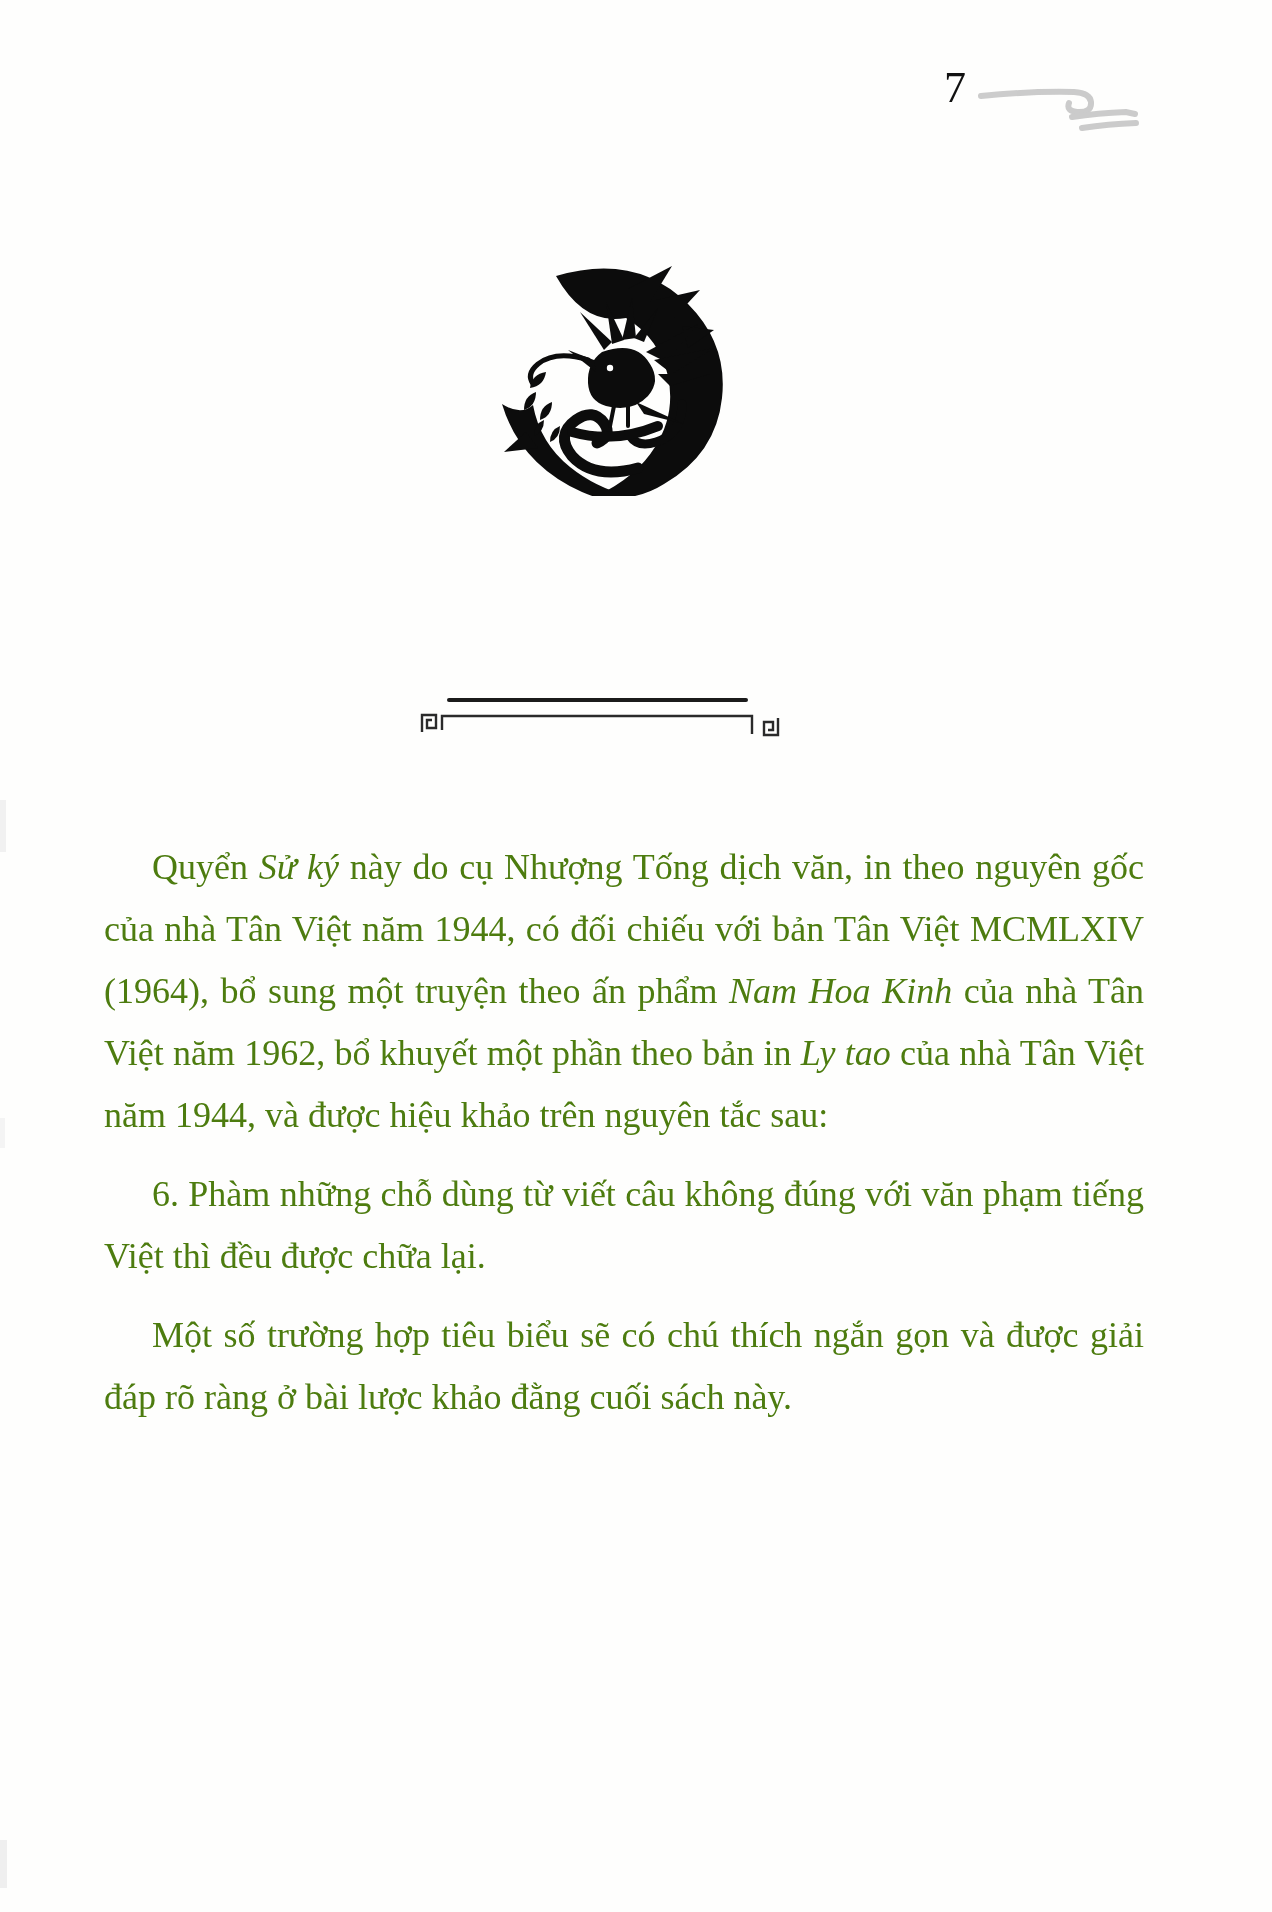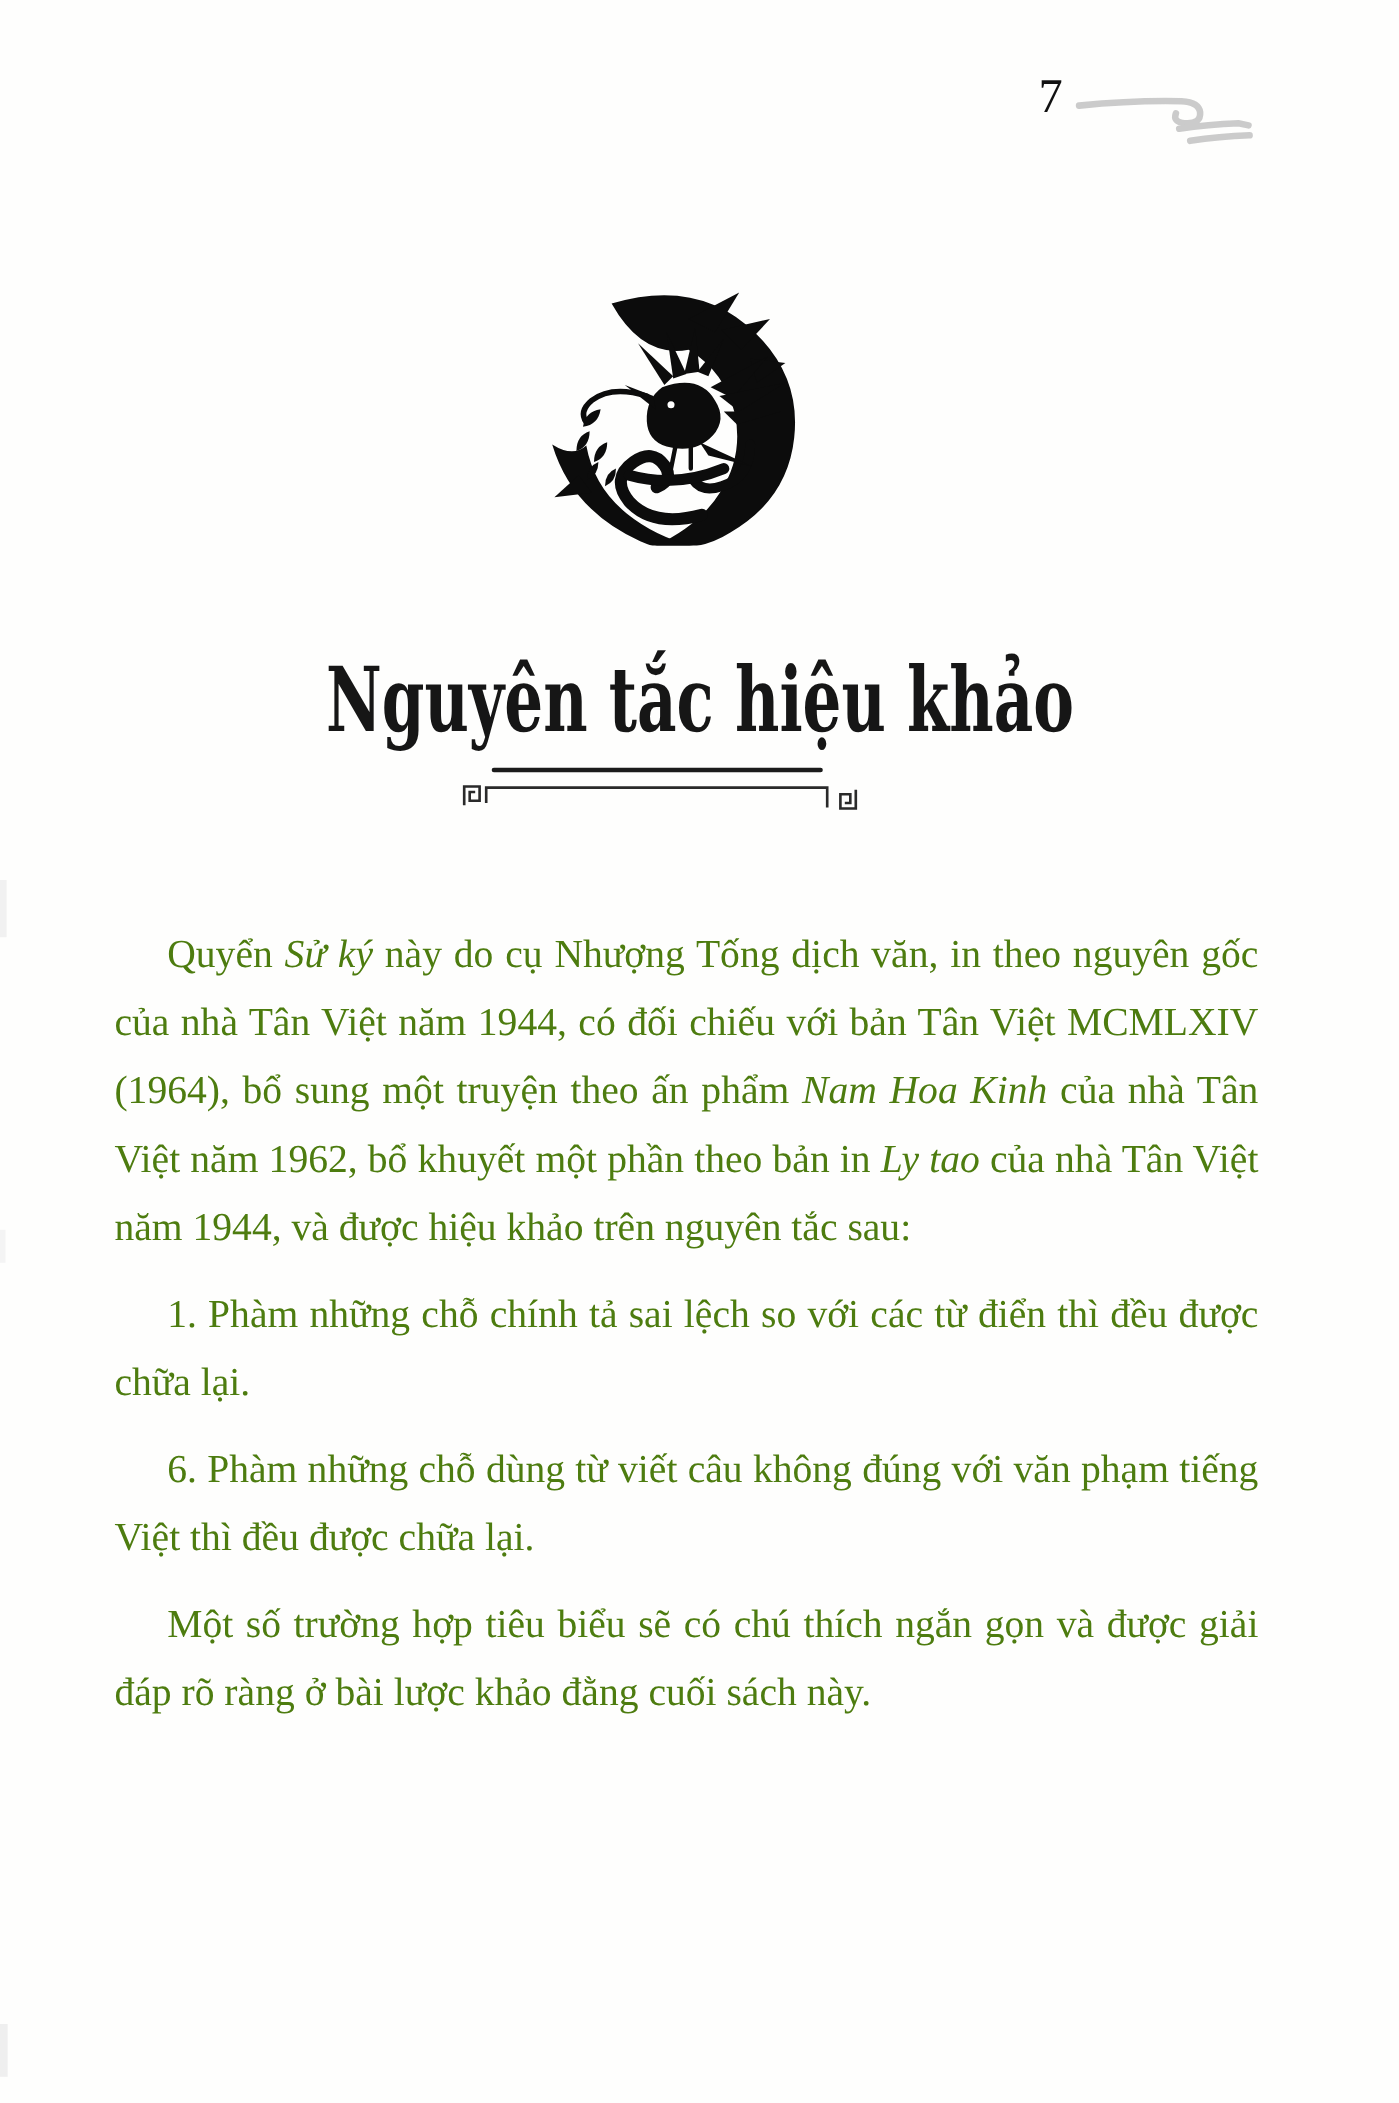--- a/index.html
+++ b/index.html
@@ -160,37 +160,33 @@
       <path d="M60,116 q-14,2 -16,16 q14,-2 16,-16 Z"></path>
       <path d="M50,136 q-12,4 -12,18 q12,-4 12,-18 Z"></path>
       <path d="M66,146 q-12,4 -12,18 q12,-4 12,-18 Z"></path>
       <path d="M58,164 q-10,4 -10,16 q10,-4 10,-16 Z"></path>
       <path d="M74,170 q-10,4 -10,16 q10,-4 10,-16 Z"></path>
 
       <circle cx="124" cy="112" r="3.2" fill="#ffffff"></circle>
     </g>
   </svg>
 
-  <h1 class="chapter-title">
-    <span class="squeeze">Nguyên tắc hiệu khảo</span>
-  </h1>
 
   <div class="title-underline"></div>
 
   <svg class="title-bracket" width="360" height="44" viewBox="0 0 360 44">
     <g fill="none" stroke="#2a2a2a" stroke-width="2.4">
       <path d="M22,26 L22,12 L332,12 L332,30"></path>
       <path d="M2,28 L2,11 L16,11 L16,24 L7,24 L7,16 L12,16"></path>
       <path d="M358,14 L358,31 L344,31 L344,18 L353,18 L353,26 L348,26"></path>
     </g>
   </svg>
 
   <main class="body-text">
       <p><span>Quyển </span><span class="italic">Sử ký</span><span> này do cụ Nhượng Tống dịch văn, in theo nguyên gốc của nhà Tân Việt năm 1944, có đối chiếu với bản Tân Việt MCMLXIV (1964), bổ sung một truyện theo ấn phẩm </span><span class="italic">Nam Hoa Kinh</span><span> của nhà Tân Việt năm 1962, bổ khuyết một phần theo bản in </span><span class="italic">Ly tao</span><span> của nhà Tân Việt năm 1944, và được hiệu khảo trên nguyên tắc sau:</span></p>
-      <p><span>1. Phàm những chỗ chính tả sai lệch so với các từ điển thì đều được chữa lại.</span></p>
       <p><span>6. Phàm những chỗ dùng từ viết câu không đúng với văn phạm tiếng Việt thì đều được chữa lại.</span></p>
       <p><span>Một số trường hợp tiêu biểu sẽ có chú thích ngắn gọn và được giải đáp rõ ràng ở bài lược khảo đằng cuối sách này.</span></p>
     </main>
 
   <div class="edge-mark m1"></div>
   <div class="edge-mark m2"></div>
   <div class="edge-mark m3"></div>
 
 </div>
 

